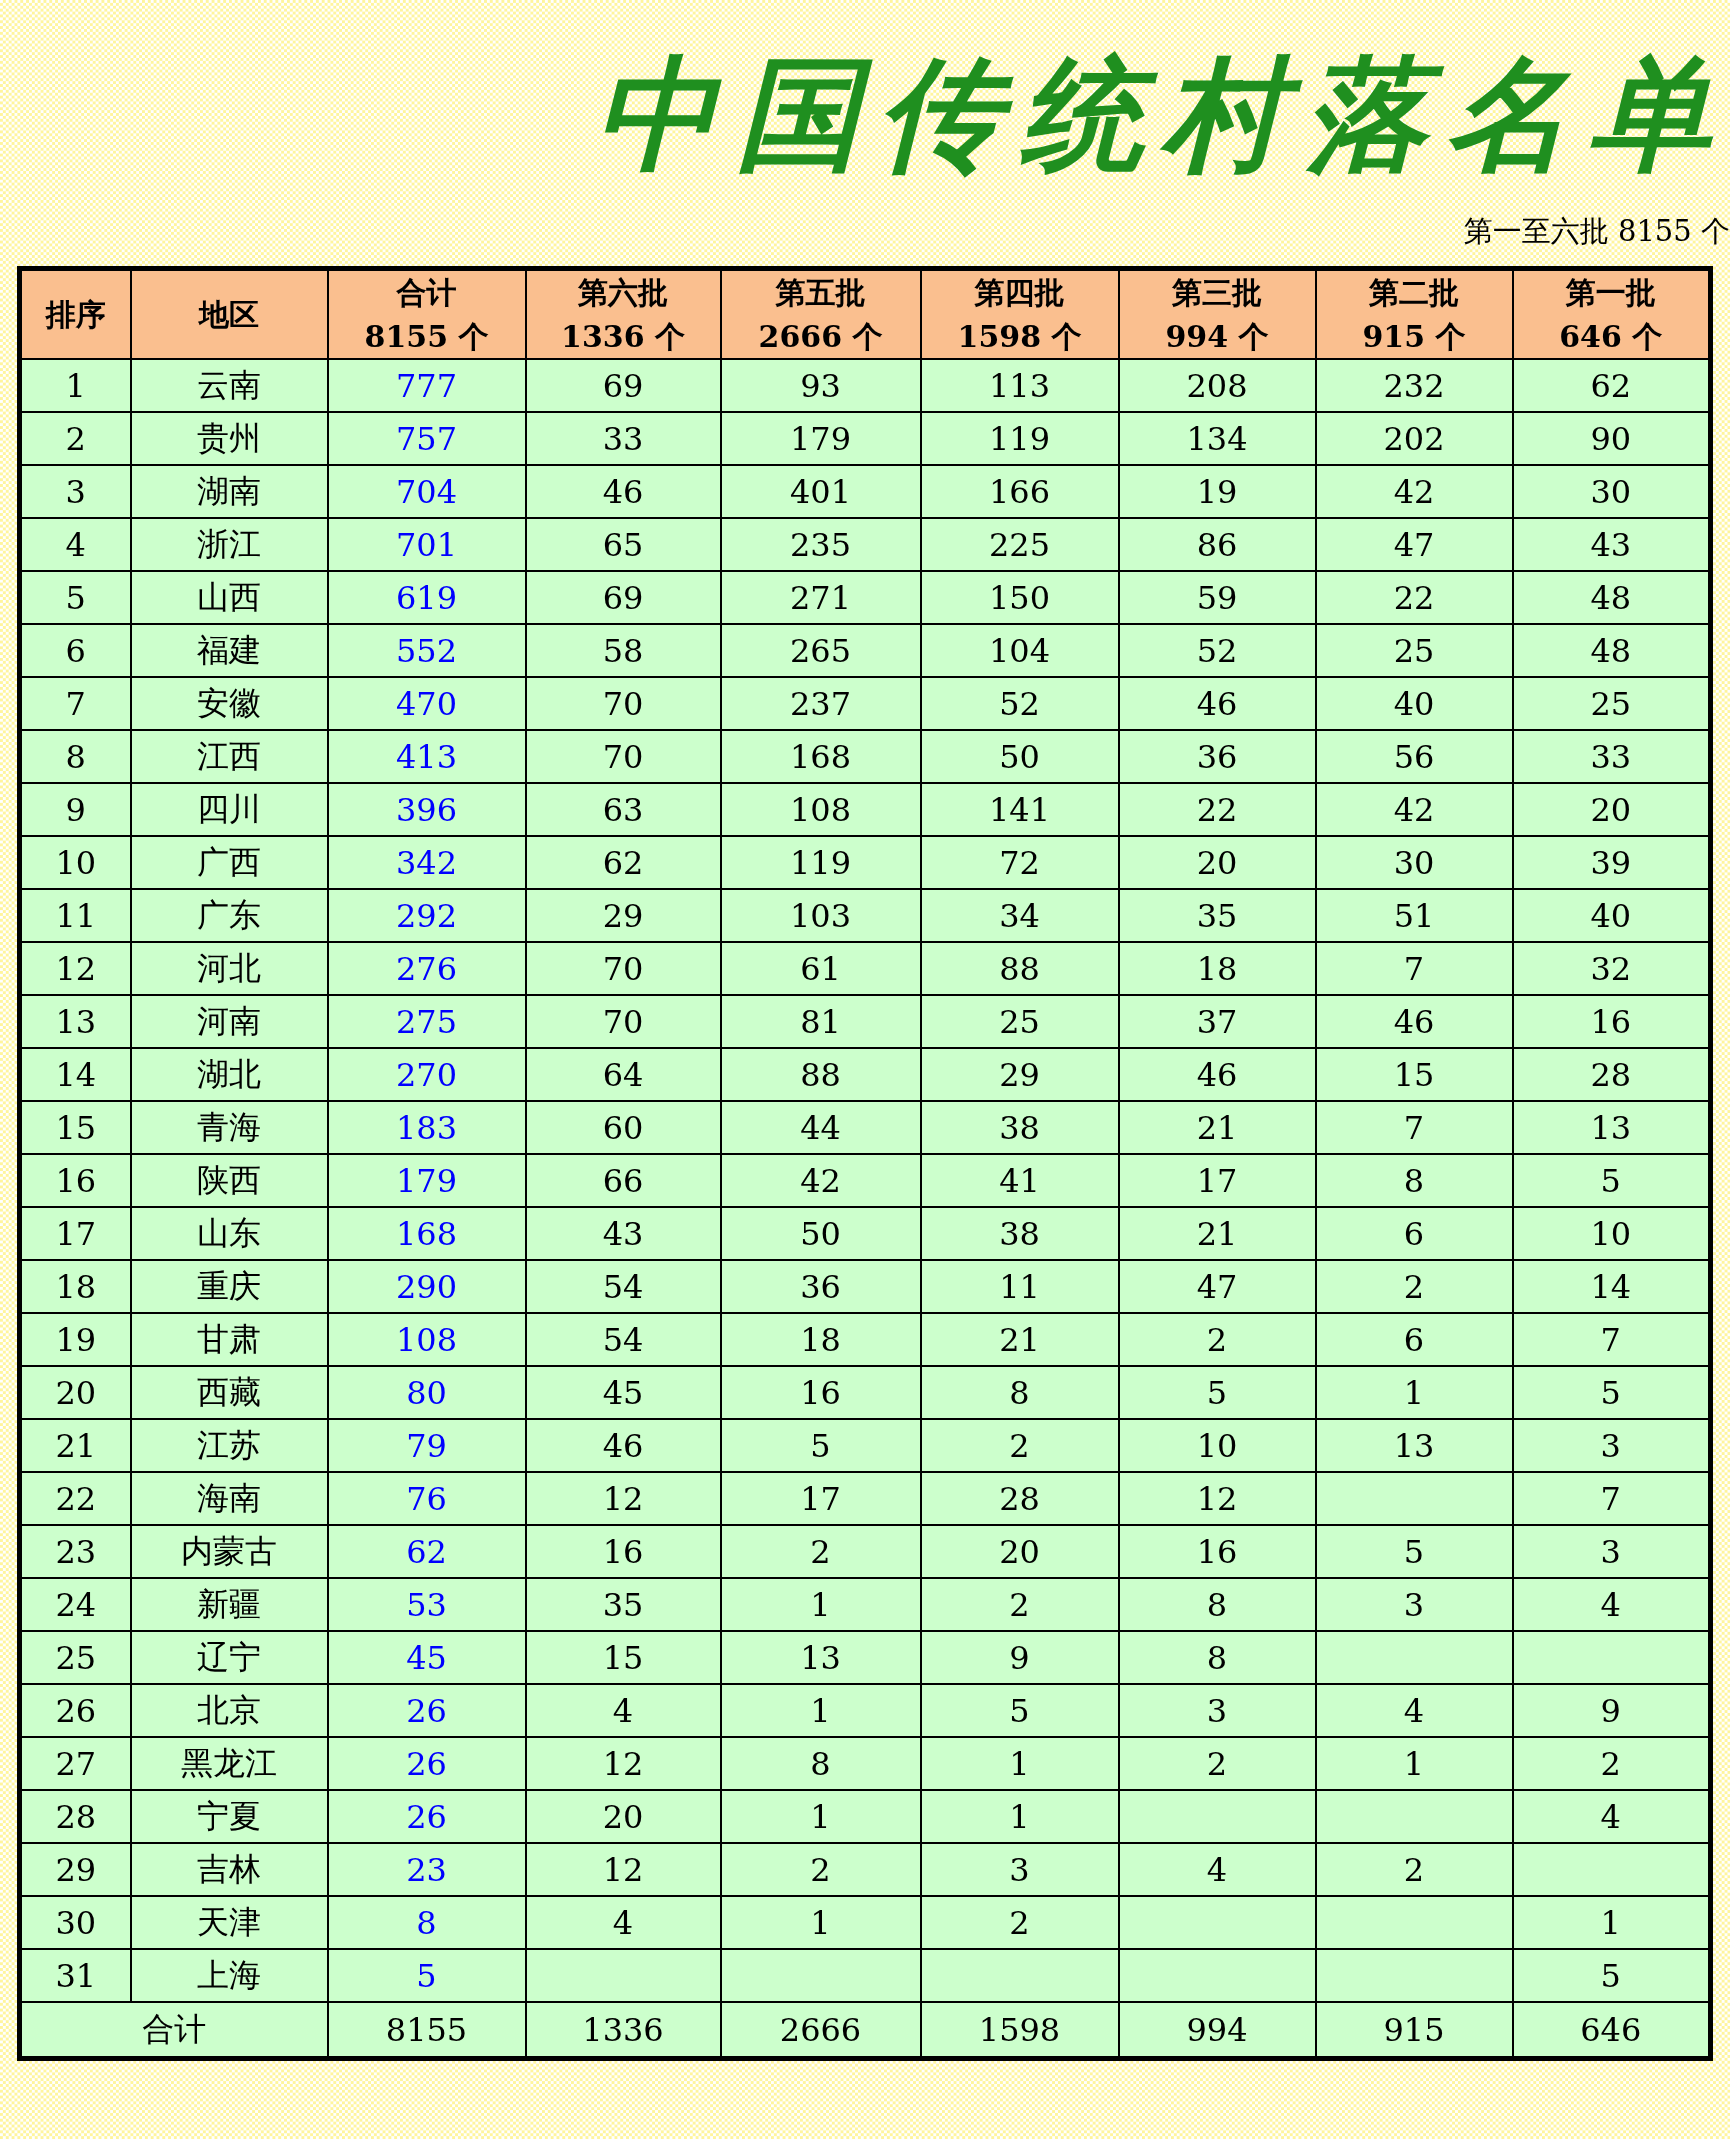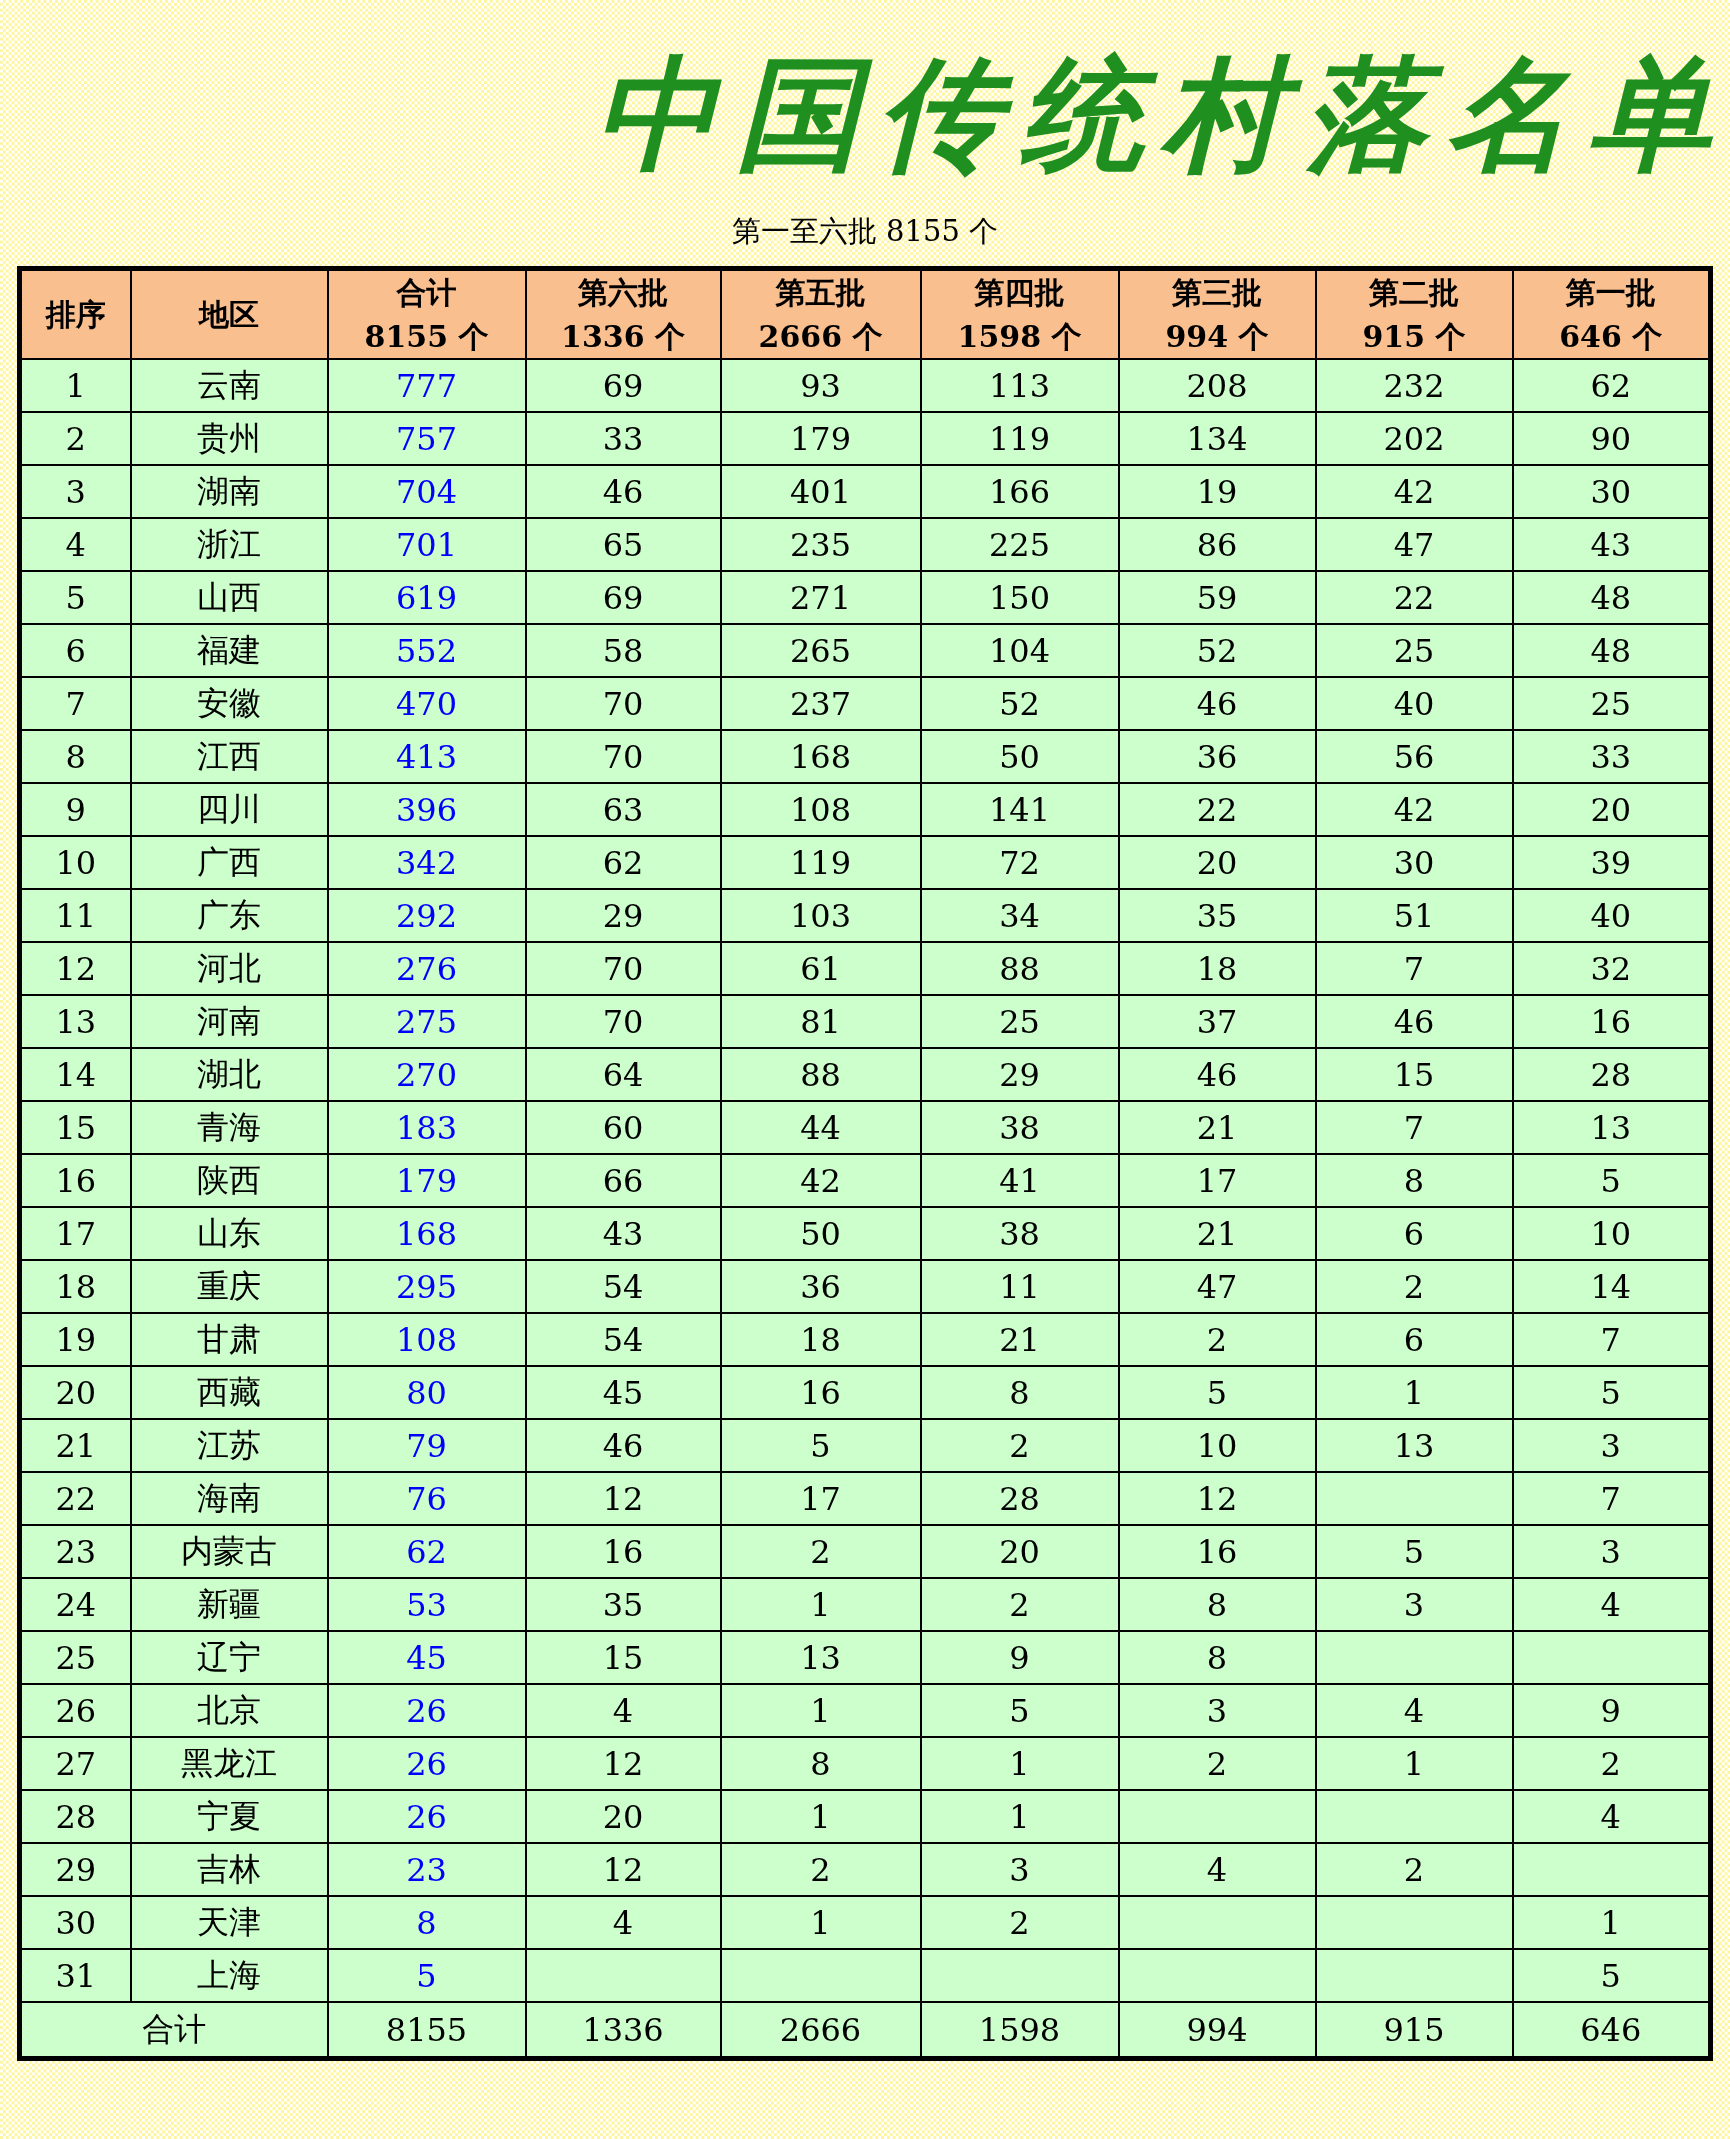--- a/index.html
+++ b/index.html
@@ -22,21 +22,21 @@
     font-size: 123px;
     line-height: 1.25;
     font-weight: bold;
     font-style: italic;
     letter-spacing: 19px;
     color: #1F8F1F;
     font-family: "DejaVu Serif", "Liberation Serif", serif;
   }
   .page-subtitle {
     margin: 20px 0 14.5px 0;
-    text-align: center;
+    text-align: right;
     font-size: 29px;
     font-weight: normal;
     color: #000;
   }
   table.villages {
     width: 1691px;
     margin: 0 auto;
     border-collapse: collapse;
     table-layout: fixed;
     background: #f0abfc;
@@ -309,21 +309,21 @@
         <td>43</td>
         <td>50</td>
         <td>38</td>
         <td>21</td>
         <td>6</td>
         <td>10</td>
       </tr>
       <tr>
         <td>18</td>
         <td>重庆</td>
-        <td class="total-col">295</td>
+        <td class="total-col">290</td>
         <td>54</td>
         <td>36</td>
         <td>11</td>
         <td>47</td>
         <td>2</td>
         <td>14</td>
       </tr>
       <tr>
         <td>19</td>
         <td>甘肃</td>

